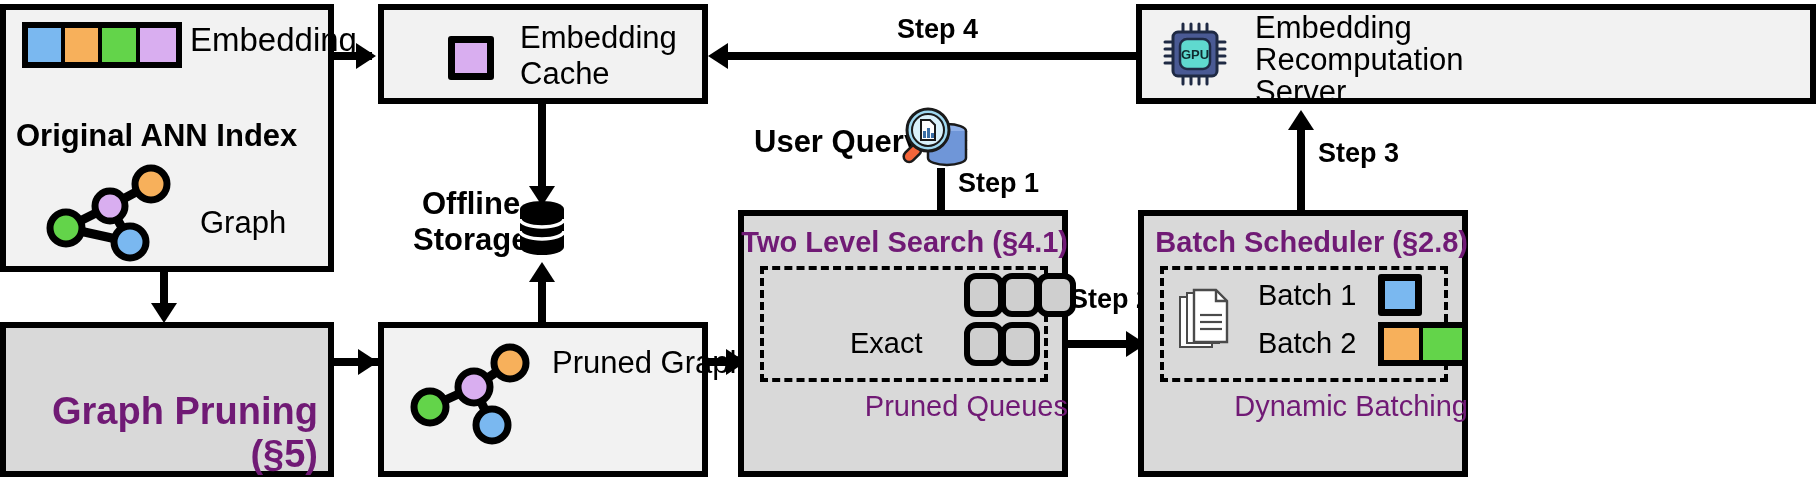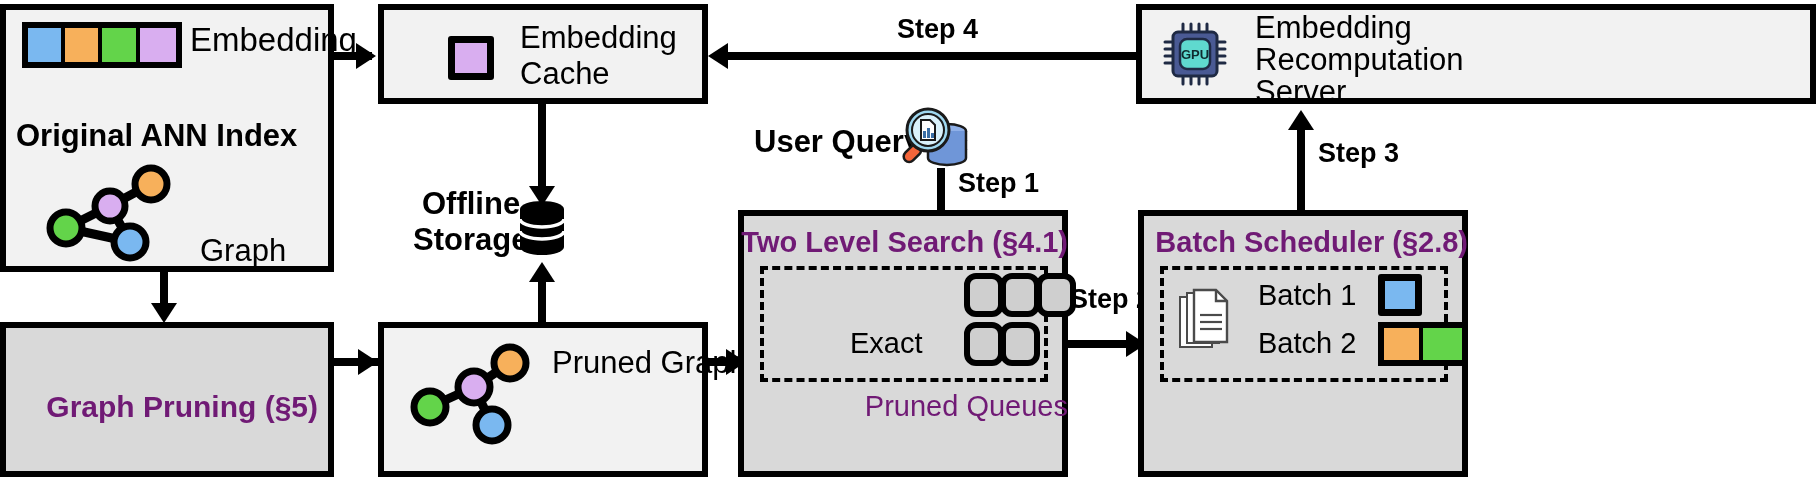--- a/index.html
+++ b/index.html
@@ -59,28 +59,28 @@
     <line class="g-edge" x1="28" y1="60" x2="72" y2="38"></line>
     <line class="g-edge" x1="72" y1="38" x2="113" y2="16"></line>
     <line class="g-edge" x1="72" y1="38" x2="92" y2="74"></line>
     <line class="g-edge" x1="28" y1="60" x2="92" y2="74"></line>
     <circle class="g-node" cx="113" cy="16" r="16" fill="#f7b05b"></circle>
     <circle class="g-node" cx="72" cy="38" r="15" fill="#d9aef0"></circle>
     <circle class="g-node" cx="28" cy="60" r="16" fill="#63d44a"></circle>
     <circle class="g-node" cx="92" cy="74" r="16" fill="#7ab8f0"></circle>
   </svg>
 
-  <div class="lbl reg" style="left:200px;top:205px;font-size:31px;margin-top:28px;">Graph</div>
+  <div class="lbl reg" style="left:200px;top:205px;font-size:31px;">Graph</div>
 
   <div class="line" style="left:160px;top:272px;width:8px;height:36px;"></div>
   <div class="arrow down" style="left:151px;top:303px;"></div>
 
   <div class="box shaded" style="left:0px;top:322px;width:334px;height:155px;">
   </div>
-  <div class="box-title" style="left:0px;top:390px;width:318px;font-size:30px;">Graph Pruning (§5)</div>
+  <div class="box-title" style="left:0px;top:390px;width:318px;font-size:38px;">Graph Pruning (§5)</div>
 
   <div class="line" style="left:334px;top:52px;width:38px;height:8px;"></div>
   <div class="arrow right" style="left:356px;top:43px;"></div>
 
   <div class="line" style="left:334px;top:358px;width:44px;height:8px;"></div>
   <div class="arrow right" style="left:358px;top:349px;"></div>
 
   <div class="box" style="left:378px;top:4px;width:330px;height:100px;">
   </div>
   <div class="swatch-single" style="left:448px;top:36px;width:46px;height:44px;background:#d9aef0;"></div>
@@ -184,20 +184,21 @@
 
   <div class="lbl reg" style="left:1258px;top:279px;font-size:29px;">Batch 1</div>
   <div class="swatch-single" style="left:1378px;top:274px;width:44px;height:42px;background:#7ab8f0;"></div>
 
   <div class="lbl reg" style="left:1258px;top:327px;font-size:29px;">Batch 2</div>
   <div class="swatch-strip" style="left:1378px;top:322px;width:90px;height:44px;">
     <div class="swatch" style="background:#f7b05b;"></div>
     <div class="swatch" style="background:#63d44a;"></div>
   </div>
 
+  <div class="box-title" style="left:1138px;top:390px;width:330px;font-size:29px;font-weight:400;">Dynamic Batching</div>
 
   <div class="line" style="left:1297px;top:128px;width:8px;height:84px;"></div>
   <div class="arrow up" style="left:1288px;top:110px;"></div>
   <div class="lbl bold" style="left:1318px;top:138px;font-size:27px;">Step 3</div>
 
   <div class="box" style="left:1136px;top:4px;width:680px;height:100px;">
   </div>
 
   <svg style="position:absolute;left:1163px;top:22px;width:66px;height:64px;" viewBox="0 0 66 64">
     <g stroke="#1f2a44" stroke-width="3" stroke-linecap="round">

